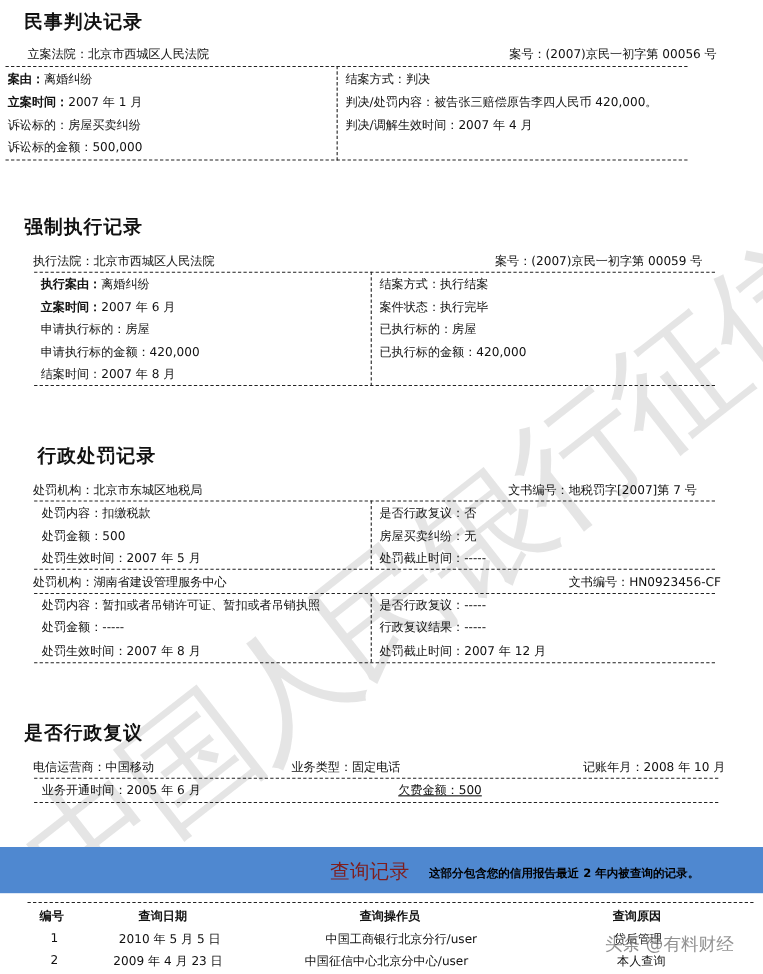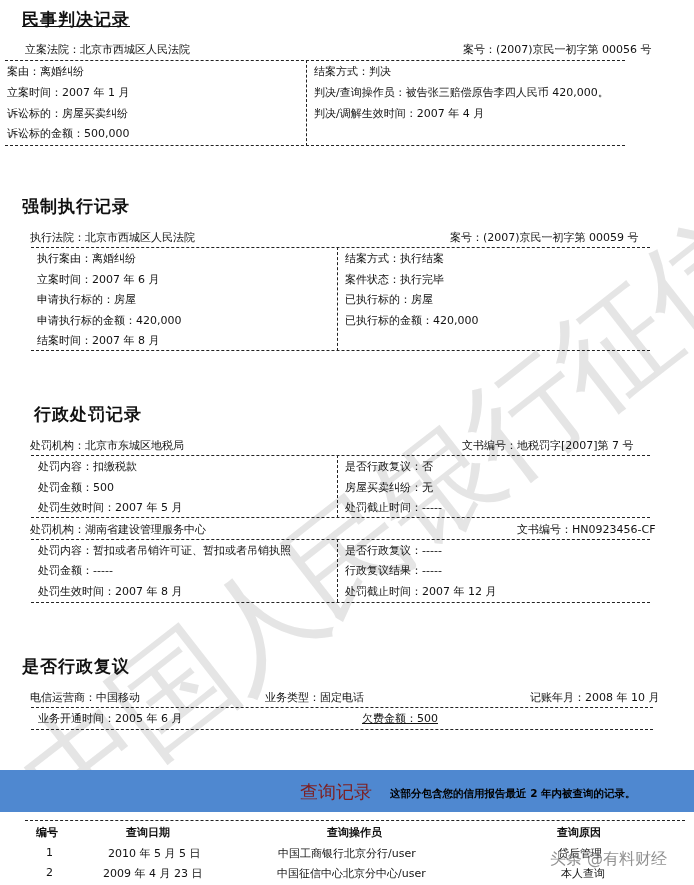--- a/index.html
+++ b/index.html
@@ -1,50 +1,50 @@
 <!DOCTYPE html>
 <html><head>
 <meta charset="utf-8">
 <style>
   * { margin:0; padding:0; box-sizing:border-box; }
   html, body { width:694px; height:885px; overflow:hidden; background:#fff; }
   body { position:relative; font-family:"DejaVu Sans","Liberation Sans",sans-serif; color:#111; font-size:11px; }
   .abs { position:absolute; }
   .h1 { font-family:"DejaVu Serif","Liberation Serif",serif; font-size:17px; font-weight:bold; color:#111; letter-spacing:1px; }
   .t { position:absolute; font-size:11px; white-space:nowrap; line-height:14px; }
-  .b { font-weight:normal; }
+  .b { font-weight:bold; }
   .dh { position:absolute; height:0; border-top:1px dashed #222; }
   .dv { position:absolute; width:0; border-left:1px dashed #222; }
   .wm { position:absolute; font-family:"DejaVu Serif","Liberation Serif",serif; font-size:118px; color:rgba(160,160,160,0.28); white-space:nowrap; transform-origin:left top; transform:rotate(-38deg); left:-10px; top:735px; letter-spacing:-6px; pointer-events:none; }
   .banner { position:absolute; left:0; top:770px; width:694px; height:42px; background:#4f88d0; }
   .banner-title { position:absolute; left:300px; top:780px; font-family:"DejaVu Serif","Liberation Serif",serif; font-size:18px; color:#7f1d1d; white-space:nowrap; }
   .banner-sub { position:absolute; left:390px; top:787px; font-size:10.5px; font-weight:bold; color:#000; white-space:nowrap; }
   .th { position:absolute; top:825px; font-size:11px; font-weight:bold; white-space:nowrap; }
   .td { position:absolute; font-size:11px; white-space:nowrap; }
   .corner-wm { position:absolute; left:550px; top:849px; font-size:16px; color:rgba(110,110,110,0.75); white-space:nowrap; }
 </style>
 </head>
 <body>
 
 <div class="wm">中国人民银行征信中心</div>
 
-<div class="abs h1" style="left:22px;top:8px;text-decoration:underline;">民事判决记录</div>
+<div class="abs h1" style="left:22px;top:8px;">民事判决记录</div>
 <div class="t" style="left:25px;top:43px;">立案法院：北京市西城区人民法院</div>
 <div class="t" style="left:463px;top:43px;">案号：(2007)京民一初字第 00056 号</div>
 <div class="dh" style="left:5px;top:60px;width:620px;"></div>
 <div class="dv" style="left:306px;top:60px;height:86px;"></div>
 <div class="dh" style="left:5px;top:145px;width:620px;"></div>
 
 <div class="t" style="left:7px;top:65px;"><span class="b">案由：</span><span>离婚纠纷</span></div>
 <div class="t" style="left:7px;top:86px;"><span class="b">立案时间：</span><span>2007 年 1 月</span></div>
 <div class="t" style="left:7px;top:107px;"><span>诉讼标的：</span><span>房屋买卖纠纷</span></div>
 <div class="t" style="left:7px;top:127px;"><span>诉讼标的金额：</span><span>500,000</span></div>
 
 <div class="t" style="left:314px;top:65px;"><span>结案方式：</span><span>判决</span></div>
-<div class="t" style="left:314px;top:86px;"><span>判决/查询操作员：</span><span>被告张三赔偿原告李四人民币 420,000。</span></div>
+<div class="t" style="left:314px;top:86px;"><span>判决/处罚内容：</span><span>被告张三赔偿原告李四人民币 420,000。</span></div>
 <div class="t" style="left:314px;top:107px;"><span>判决/调解生效时间：</span><span>2007 年 4 月</span></div>
 
 <div class="abs h1" style="left:22px;top:195px;">强制执行记录</div>
 <div class="t" style="left:30px;top:231px;">执行法院：北京市西城区人民法院</div>
 <div class="t" style="left:450px;top:231px;">案号：(2007)京民一初字第 00059 号</div>
 <div class="dh" style="left:31px;top:247px;width:619px;"></div>
 <div class="dv" style="left:337px;top:247px;height:104px;"></div>
 <div class="dh" style="left:31px;top:350px;width:619px;"></div>
 
 <div class="t" style="left:37px;top:252px;"><span class="b">执行案由：</span><span>离婚纠纷</span></div>
@@ -98,21 +98,21 @@
 <div class="banner-sub">这部分包含您的信用报告最近 2 年内被查询的记录。</div>
 <div class="dh" style="left:25px;top:820px;width:660px;"></div>
 
 <div class="th" style="left:36px;">编号</div>
 <div class="th" style="left:126px;">查询日期</div>
 <div class="th" style="left:327px;">查询操作员</div>
 <div class="th" style="left:557px;">查询原因</div>
 
 <div class="td" style="left:46px;top:846px;">1</div>
 <div class="td" style="left:108px;top:846px;">2010 年 5 月 5 日</div>
-<div class="td" style="left:278px;top:846px;">中国工商银行北京分行/user</div>
+<div class="td" style="left:296px;top:846px;">中国工商银行北京分行/user</div>
 <div class="td" style="left:558px;top:846px;">贷后管理</div>
 
 <div class="td" style="left:46px;top:866px;">2</div>
 <div class="td" style="left:103px;top:866px;">2009 年 4 月 23 日</div>
 <div class="td" style="left:277px;top:866px;">中国征信中心北京分中心/user</div>
 <div class="td" style="left:561px;top:866px;">本人查询</div>
 
 <div class="corner-wm">头条 @有料财经</div>
 
 </body></html>

